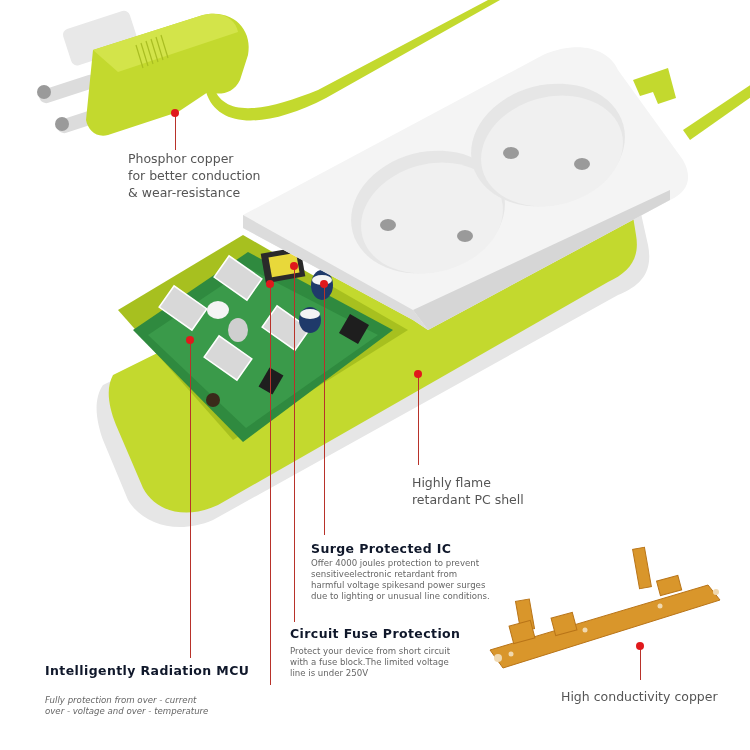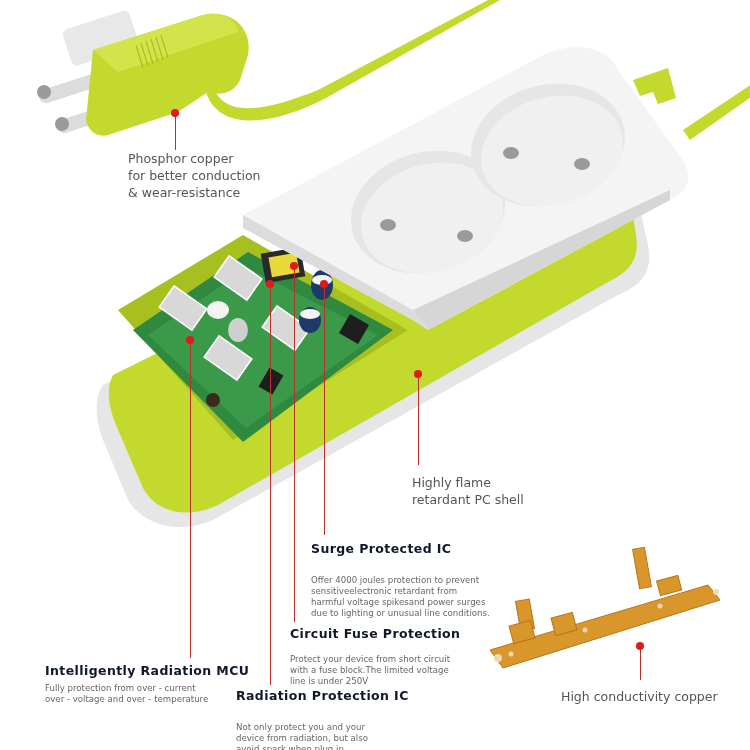--- a/index.html
+++ b/index.html
@@ -2,21 +2,21 @@
 <html><head>
 <meta charset="utf-8">
 <style>
   * { box-sizing: border-box; margin: 0; padding: 0; }
   html, body { width: 750px; height: 750px; background: #ffffff; overflow: hidden; }
   body { position: relative; font-family: "DejaVu Sans", sans-serif; }
   .stage { position: absolute; left: 8px; top: 0; width: 750px; height: 750px; }
   .label-plain { position: absolute; font-family: "DejaVu Sans", sans-serif; color: #555555; font-size: 12.5px; line-height: 17px; }
   .feature { position: absolute; }
   .feature h3 { font-family: "DejaVu Sans", sans-serif; font-weight: bold; color: #0f172a; font-size: 12.5px; letter-spacing: 0.4px; line-height: 16px; white-space: nowrap; }
-  .feature p { font-family: "DejaVu Sans", sans-serif; color: #666666; font-size: 8.6px; line-height: 11px; margin-top: 18px; }
+  .feature p { font-family: "DejaVu Sans", sans-serif; color: #666666; font-size: 8.6px; line-height: 11px; margin-top: 1px; }
   .leader { position: absolute; width: 1px; background: #b8322a; }
   .dot { position: absolute; width: 8px; height: 8px; border-radius: 50%; background: #e0191c; }
 </style>
 </head>
 <body>
 
 <div class="stage">
 
   <svg width="750" height="750" viewBox="0 0 750 750" style="position:absolute;left:0;top:0">
 
@@ -140,36 +140,28 @@
     <p>
       <span>Offer 4000 joules protection to prevent</span><br>
       <span>sensitiveelectronic retardant from</span><br>
       <span>harmful voltage spikesand power surges</span><br>
       <span>due to lighting or unusual line conditions.</span>
     </p>
   </div>
 
   <div class="feature" style="left:282px;top:626px;width:180px;">
     <h3>Circuit Fuse Protection</h3>
-    <p style="margin-top:12px;">
+    <p style="margin-top:4px;">
       <span>Protect your device from short circuit</span><br>
       <span>with a fuse block.The limited voltage</span><br>
       <span>line is under 250V</span>
     </p>
   </div>
 
   <div class="feature" style="left:37px;top:663px;width:200px;">
     <h3>Intelligently Radiation MCU</h3>
-    <p style="margin-top:4px;">
+    <p style="margin-top:16px;font-style:italic;">
       <span>Fully protection from over - current</span><br>
       <span>over - voltage and over - temperature</span>
     </p>
   </div>
 
-  <div class="feature" style="left:228px;top:688px;width:180px;">
-    <h3>Radiation Protection IC</h3>
-    <p>
-      <span>Not only protect you and your</span><br>
-      <span>device from radiation, but also</span><br>
-      <span>avoid spark when plug in</span>
-    </p>
-  </div>
 </div>
 
 </body></html>

